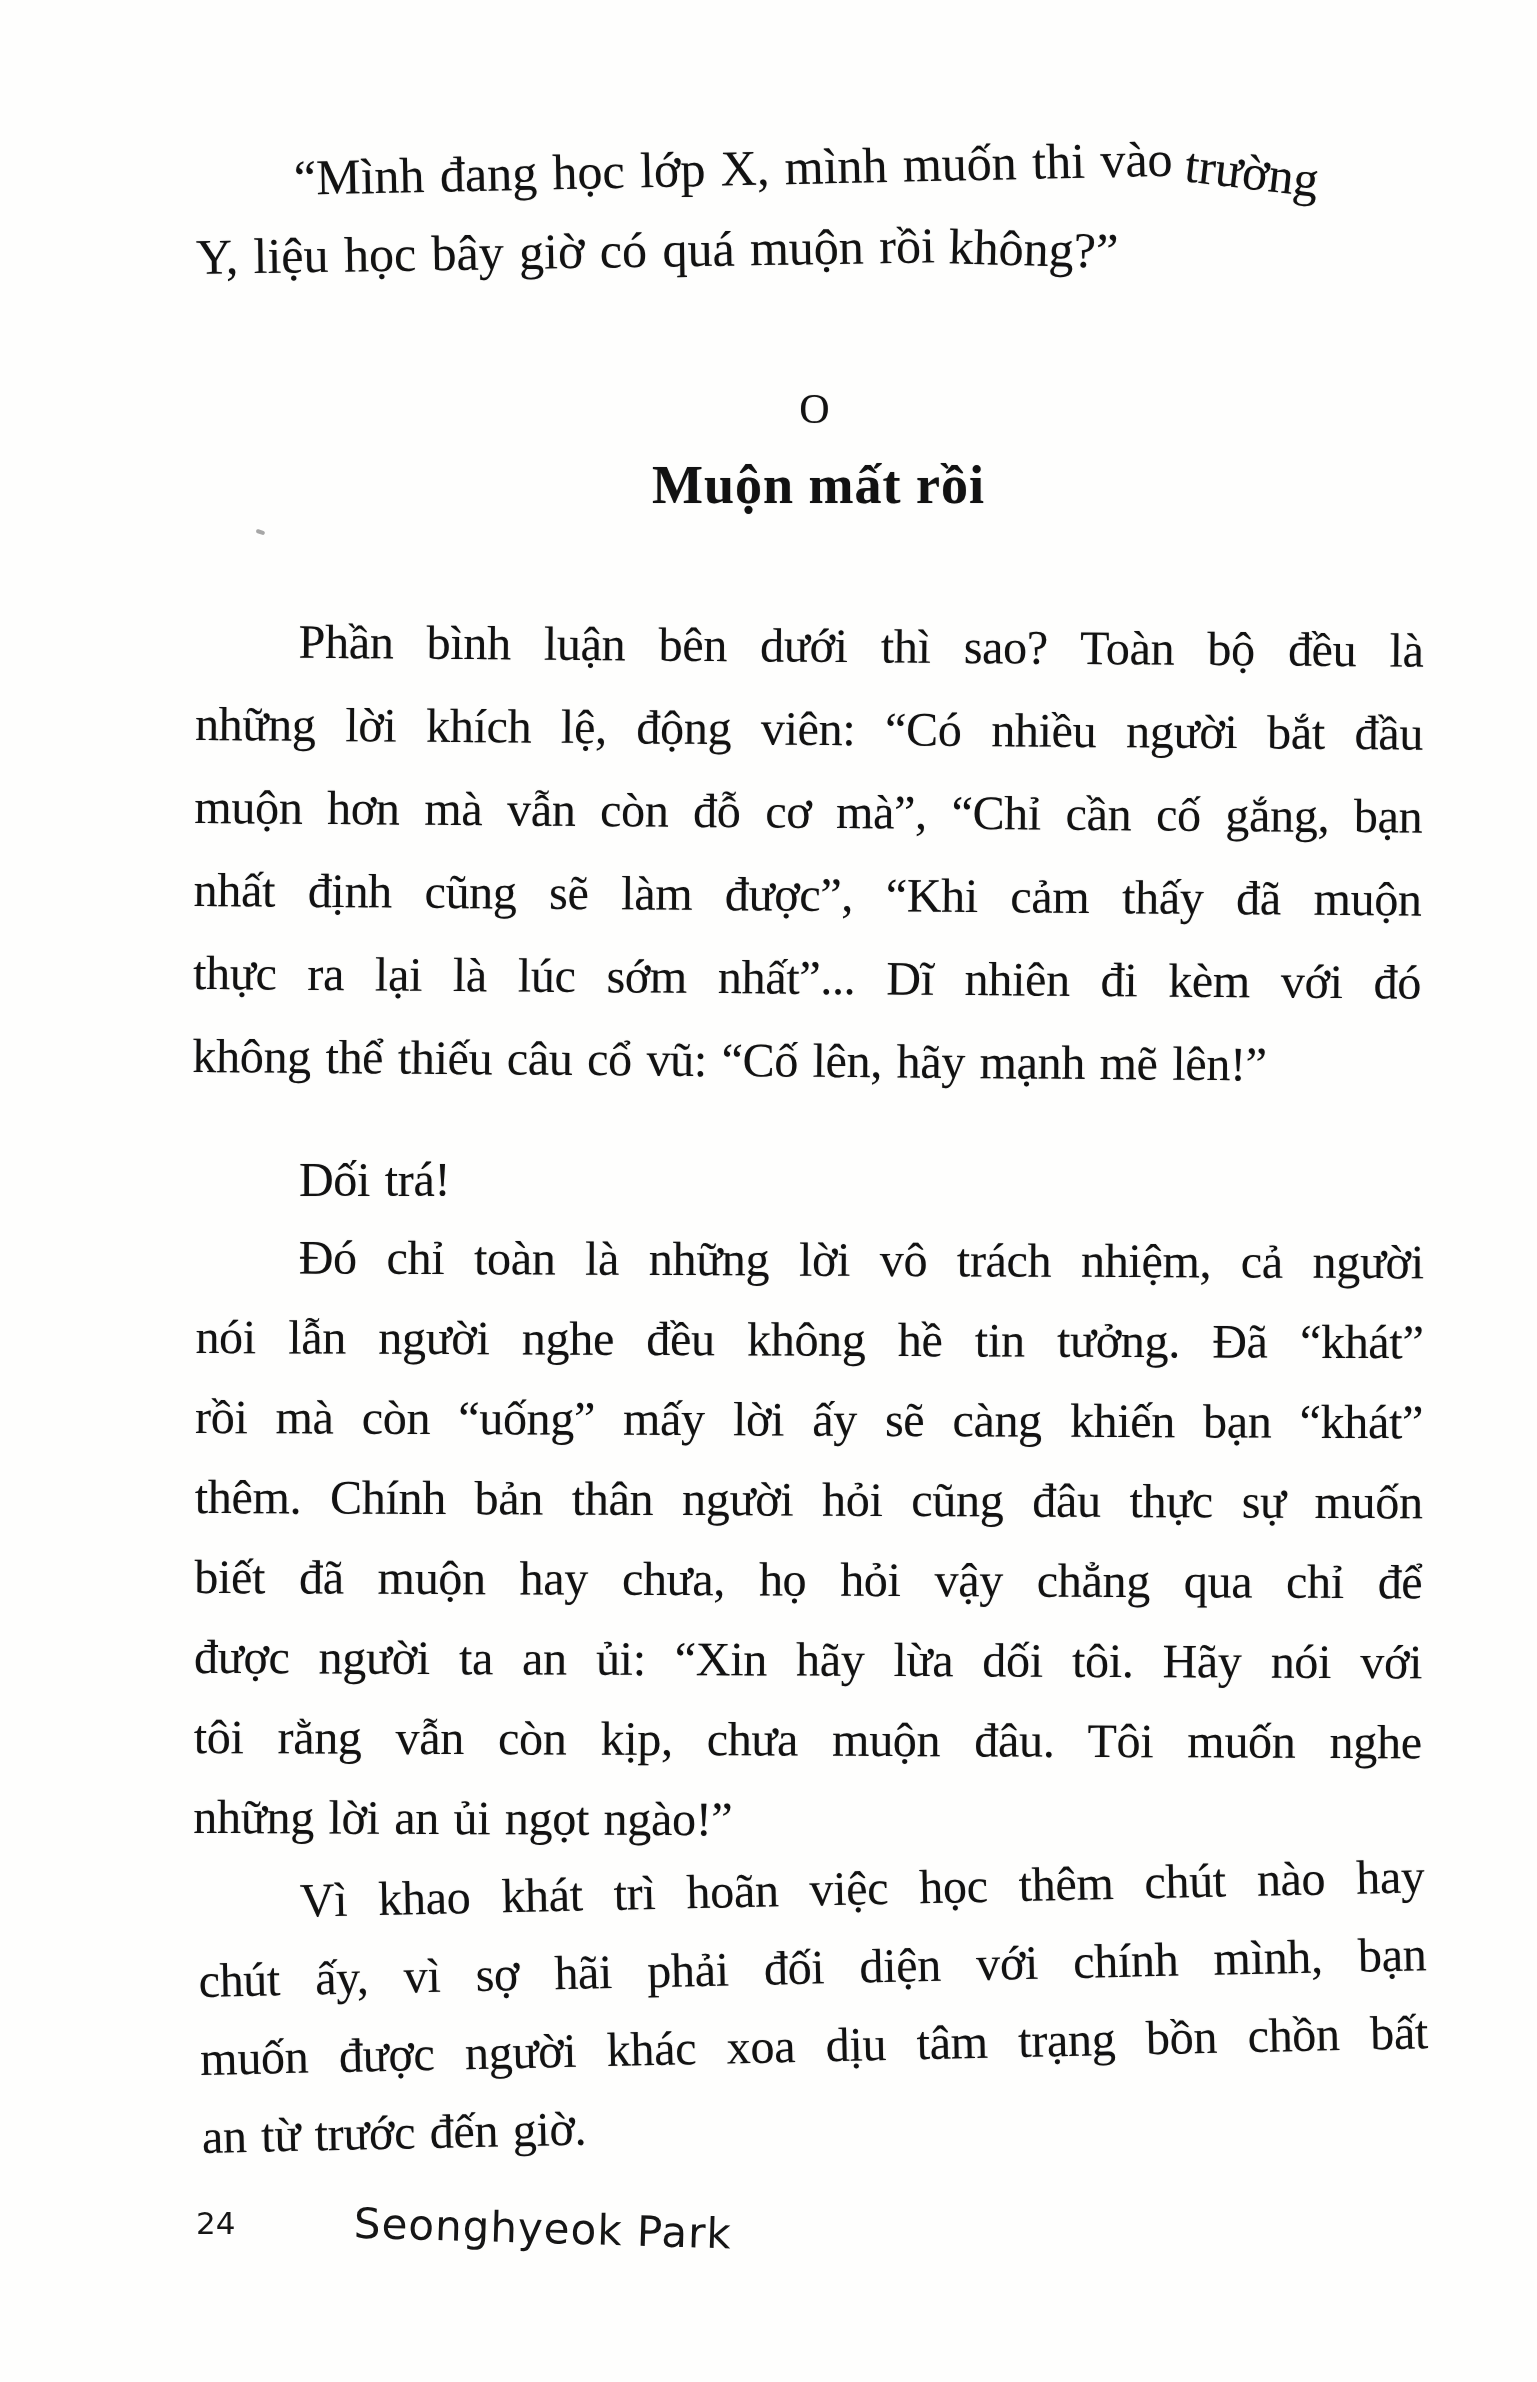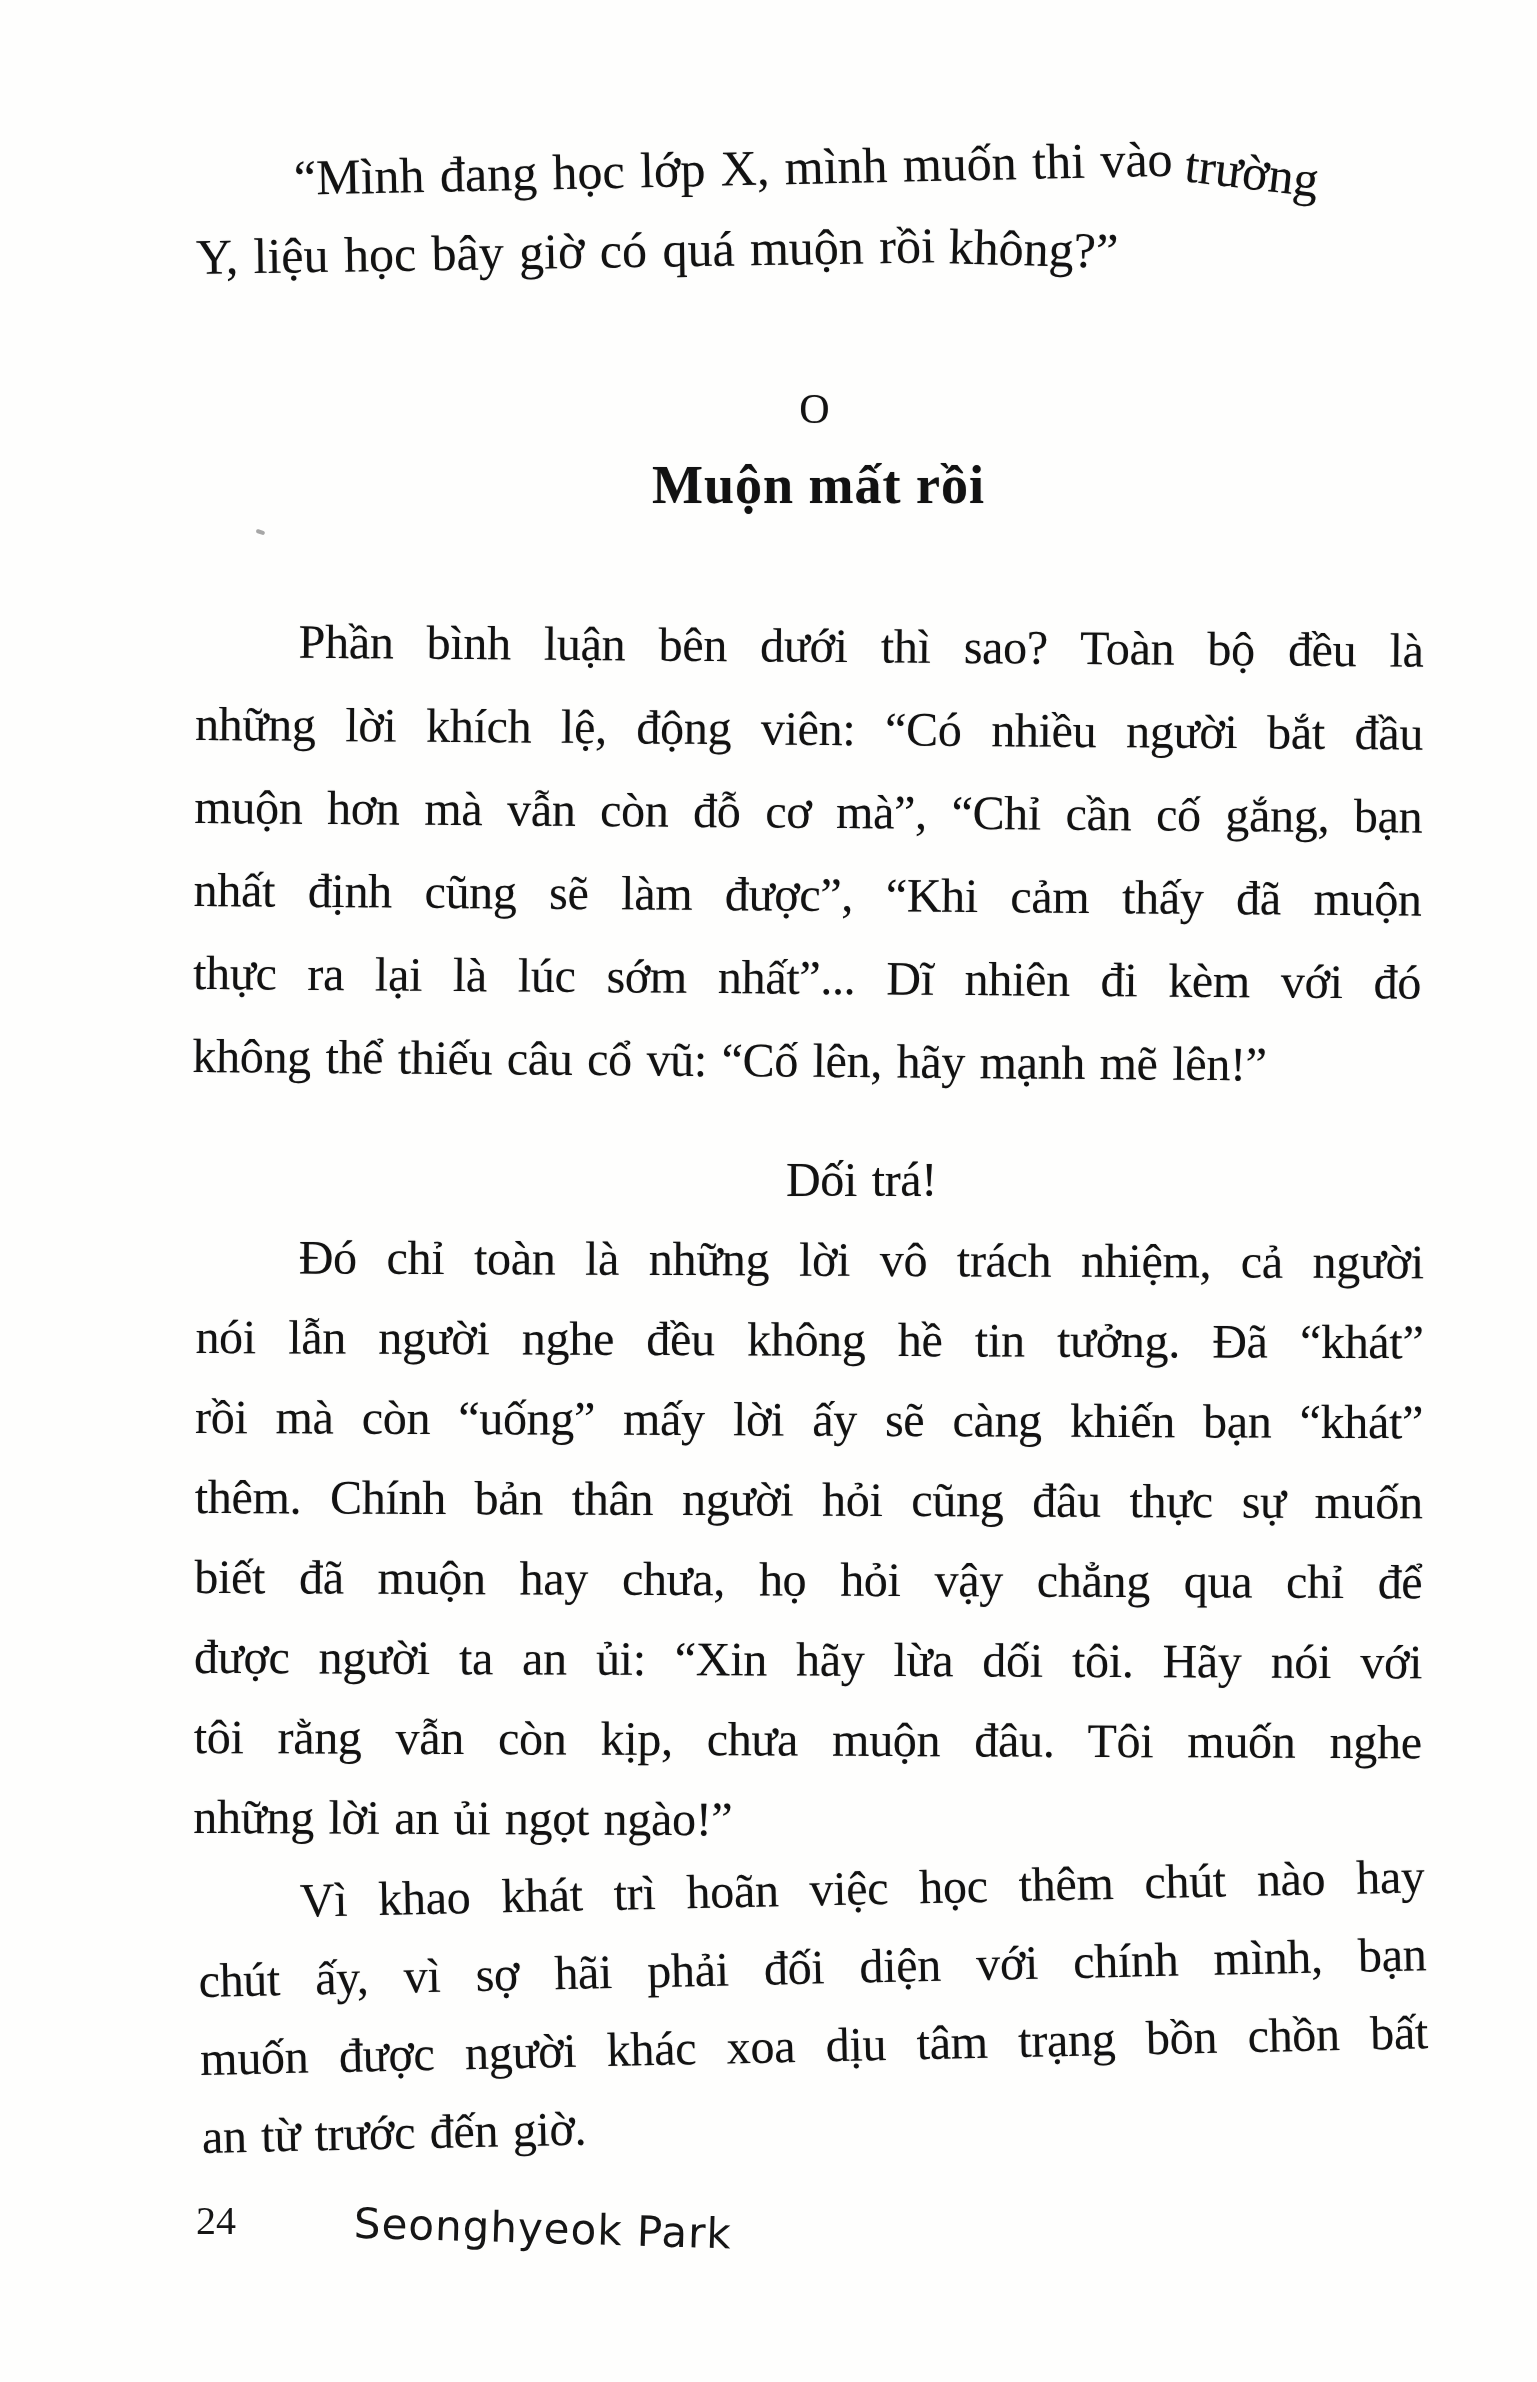--- a/index.html
+++ b/index.html
@@ -25,31 +25,31 @@
 
   
   .para{position:absolute;left:196px;width:1228px;font-size:48px;word-spacing:2.9px;letter-spacing:-0.3px;}
   .para .line{height:83px;line-height:83px;}
   .jline{text-align:justify;text-align-last:justify;overflow:hidden;}
   .jline::after{content:"";display:inline-block;width:100%;height:0;}
   .nline{white-space:nowrap;}
   .indent{text-indent:103px;}
 
   .para-1{top:599px;transform:rotate(0.45deg);transform-origin:left top;}
-  .para-2{top:1138px;text-align:center;}
+  .para-2{top:1138px;}
   .para-2 .line{height:83px;line-height:83px;}
   .para-3{top:1217px;transform:rotate(0.25deg);transform-origin:left top;}
   .para-3 .line{height:80px;line-height:80px;}
   .para-4{top:1864px;transform:rotate(-1.25deg);transform-origin:left top;}
   .para-4 .line{height:78px;line-height:78px;}
 
   
   .footer{position:absolute;left:196px;top:2195px;width:1051px;
     font-family:"DejaVu Sans","Liberation Sans",sans-serif;color:#161616;text-shadow:none;}
-  .page-number{display:inline-block;font-size:40px;font-family:Liberation Serif, serif;}
+  .page-number{display:inline-block;font-size:31px;}
   .author{display:inline-block;margin-left:113px;font-size:42px;letter-spacing:1px;
     transform:rotate(1.6deg) translateY(3.8px);transform-origin:left center;}
 
   
   .speck{position:absolute;left:256px;top:530px;width:8.6px;height:3.8px;background:#8a8a8a;
     border-radius:1.9px;transform:rotate(18deg);opacity:.75;}
 </style>
 </head>
 <body>
 

